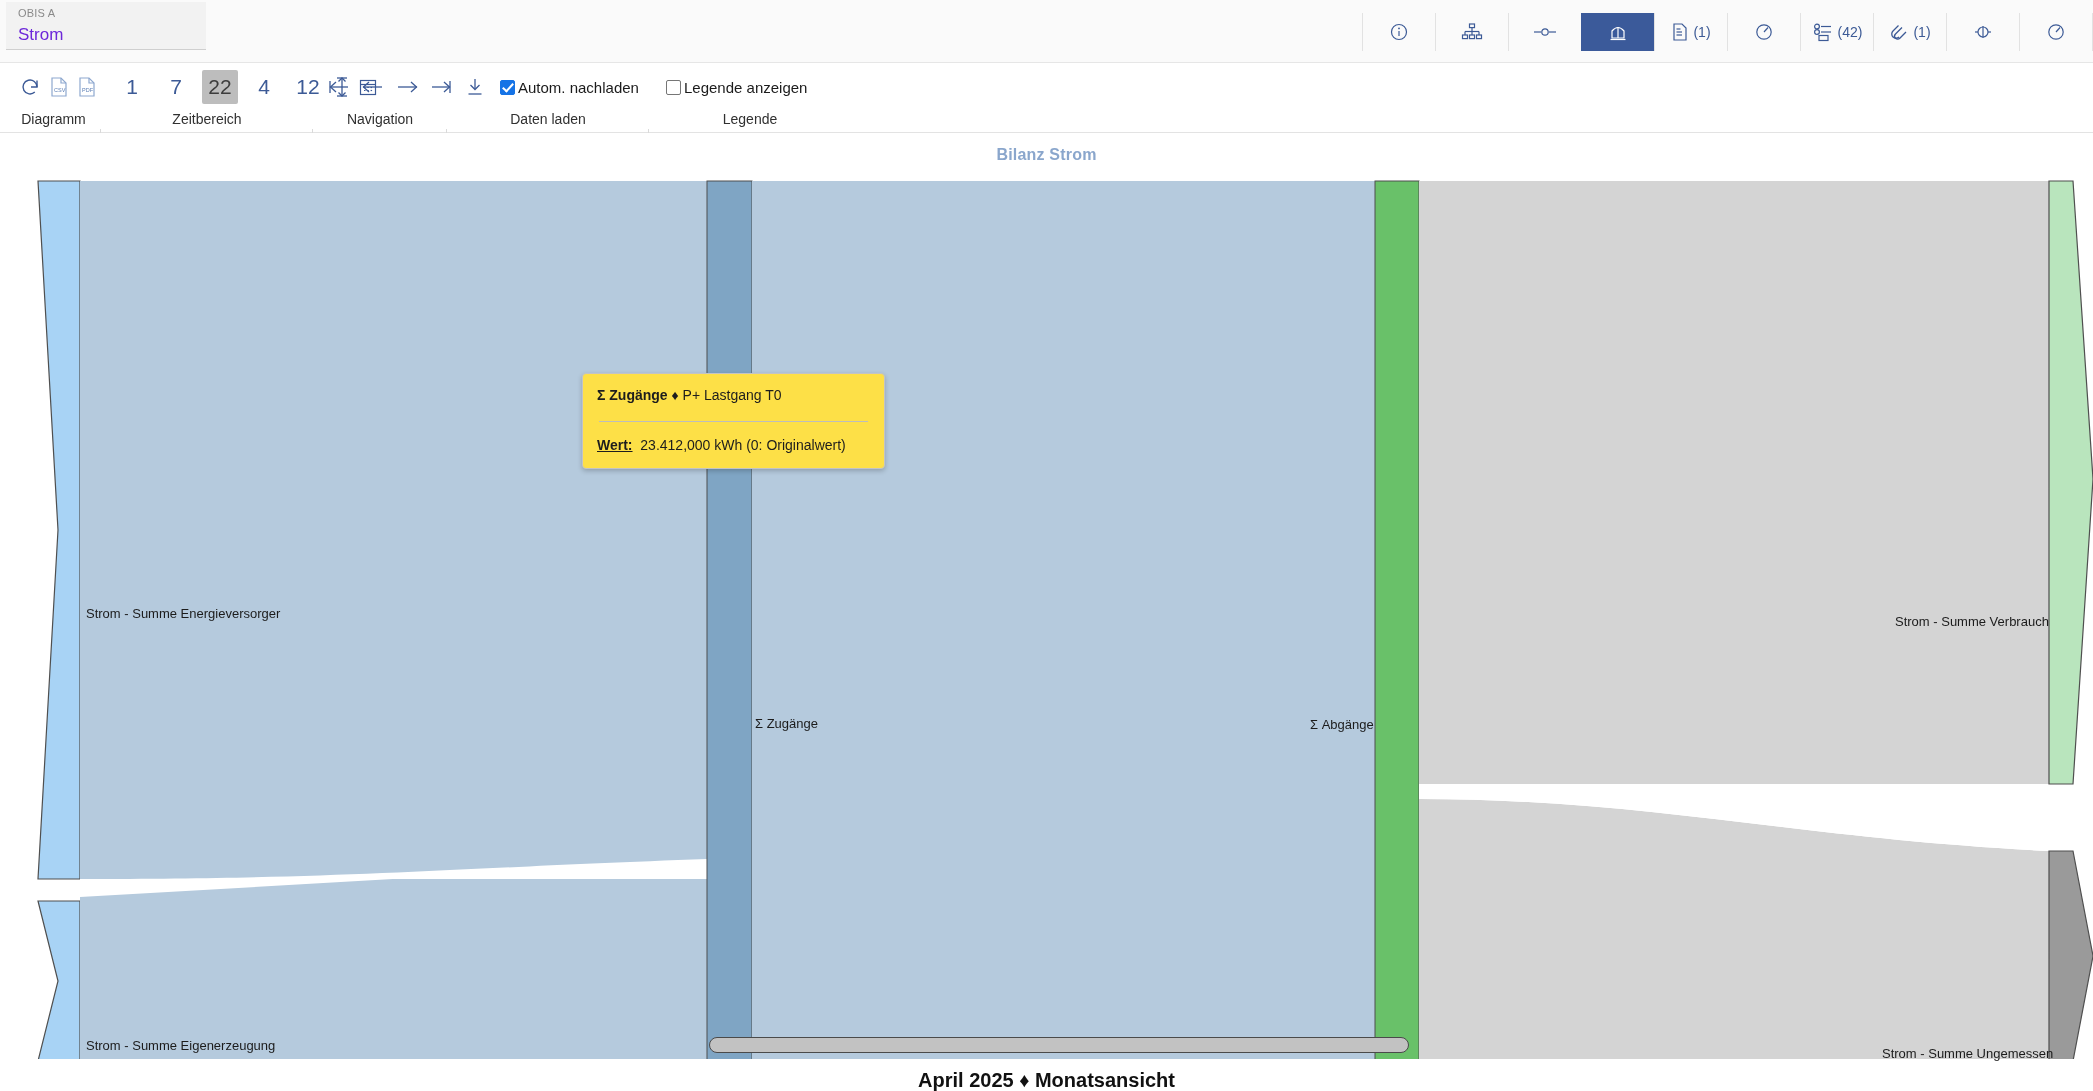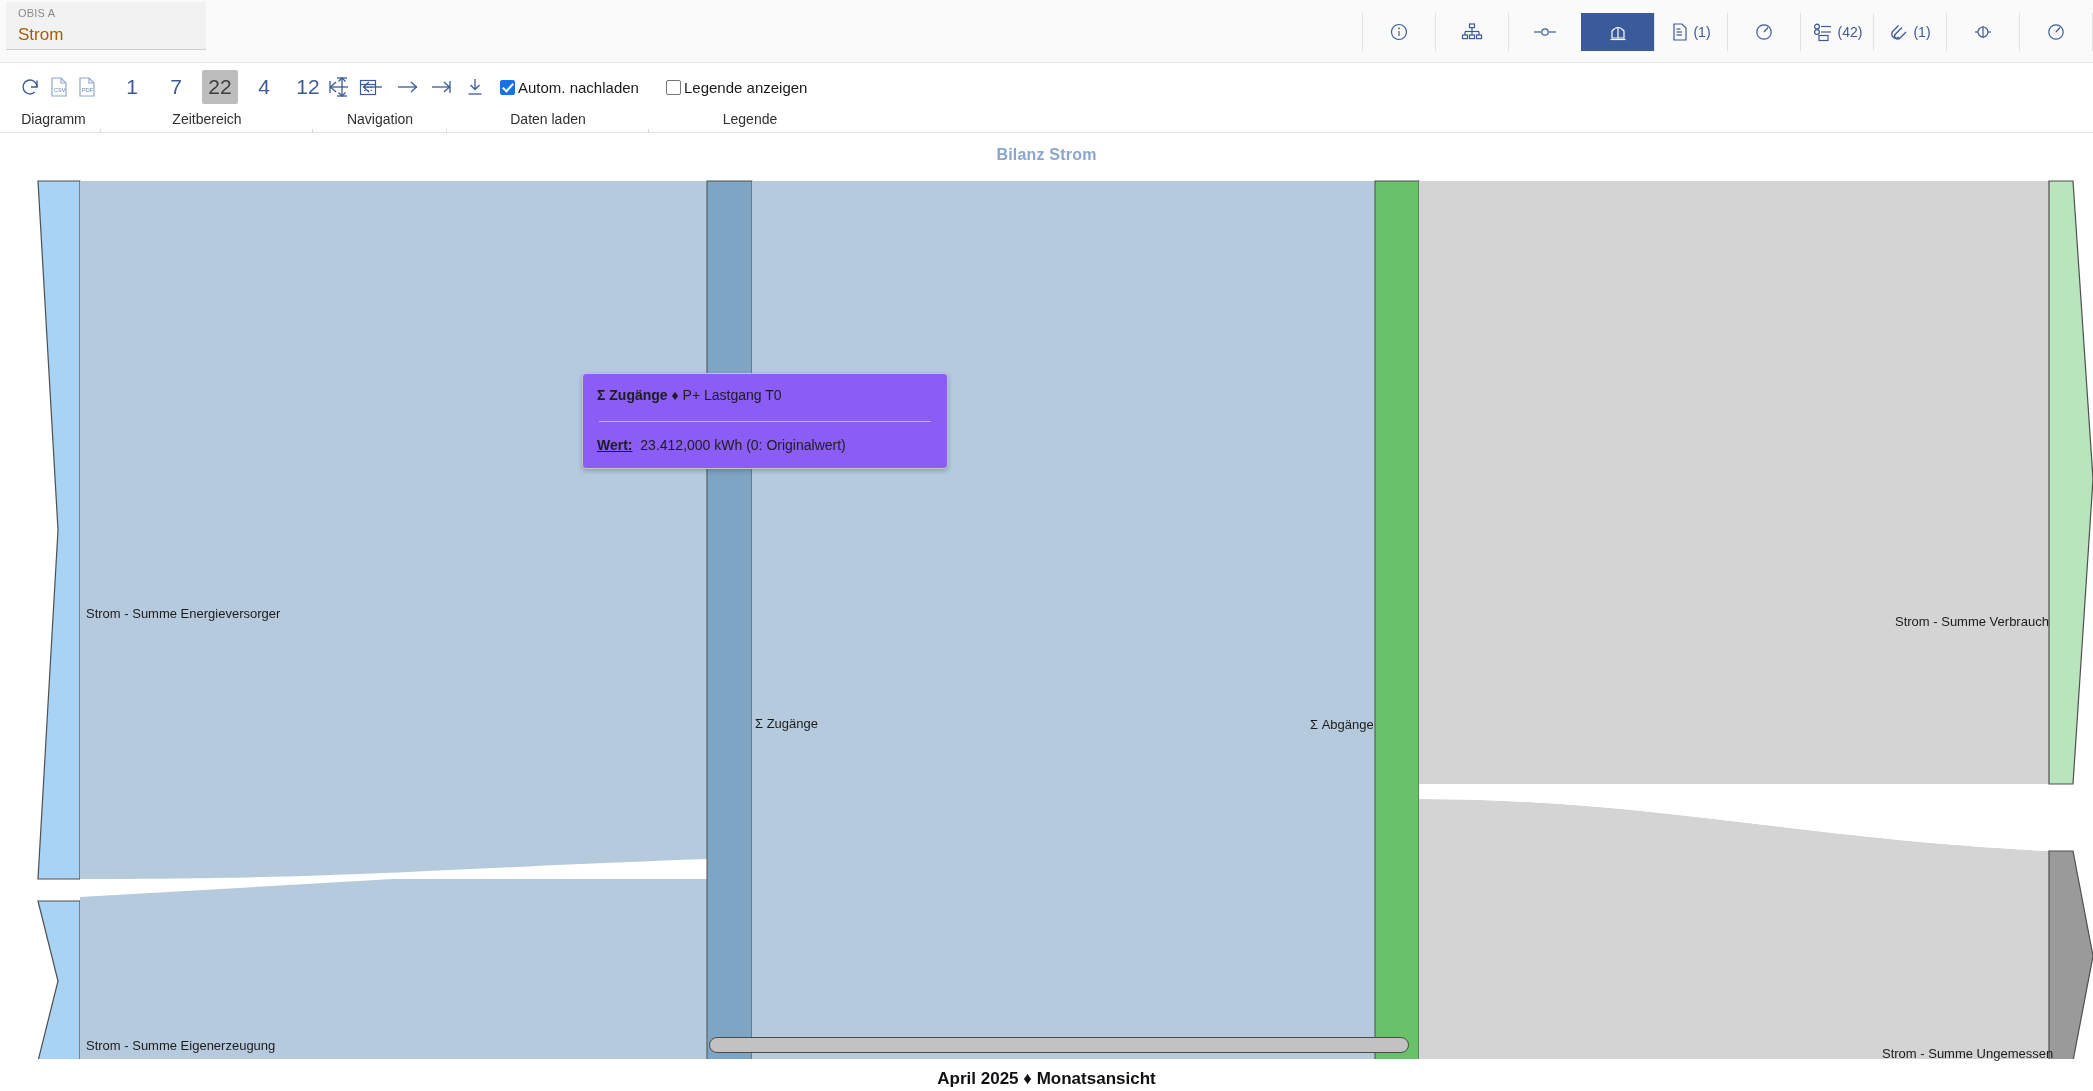--- a/index.html
+++ b/index.html
@@ -24,21 +24,21 @@
     padding:5px 12px 0 12px;
   }
   .field.obisa{left:6px;width:200px;background:#f2f2f2;}
   .field.obis{left:216px;width:200px;background:#f4f4f4;border-bottom:1px solid #4a4a4a;}
   .field-label{
     font-size:11px;color:#8a8a8a;line-height:13px;letter-spacing:.2px;
   }
   .field-value{
     font-size:17px;color:#3a3a3a;line-height:26px;margin-top:2px;
   }
-  .field.obisa .field-value{color:#a16207;}
+  .field.obisa .field-value{color:#6d28d9;}
   .caret{
     position:absolute;right:12px;top:22px;
     width:0;height:0;border-left:6px solid transparent;border-right:6px solid transparent;
     border-top:7px solid #6b6b6b;
   }
   
   .righticons{
     position:absolute;top:13px;right:0px;height:38px;display:flex;align-items:stretch;
   }
   .ricon{
@@ -87,26 +87,26 @@
   .nodelabel{
     position:absolute;font-size:13px;color:#1c1c1c;white-space:nowrap;
   }
   
   .hscroll{
     position:absolute;left:709px;top:1037px;width:700px;height:16px;
     background:#c2c2c2;border:1px solid #4a4a4a;border-radius:8px;box-sizing:border-box;
   }
   .footer-label{
     position:absolute;top:1069px;width:2093px;text-align:center;
-    font-size:17px;font-weight:bold;color:#111;
+    font-size:20px;font-weight:bold;color:#111;
   }
   
   .tooltip{
-    position:absolute;left:582px;top:373px;width:366px;
-    background:#8b5cf6;border:1px solid #c4c4c4;border-radius:4px;
+    position:absolute;left:582px;top:373px;width:303px;
+    background:#fde047;border:1px solid #c4c4c4;border-radius:4px;
     box-shadow:0 2px 5px rgba(0,0,0,.22);
     padding:12px 14px 14px 14px;box-sizing:border-box;
     font-size:14px;color:#1d1d1d;
   }
   .tt-head{font-size:14px;line-height:18px;}
   .tt-head .b{font-weight:bold;}
   .tt-rule{height:1px;background:#bdbdbd;margin:17px 2px 14px 2px;}
   .tt-row{font-size:14px;line-height:18px;}
   .tt-key{text-decoration:underline;font-weight:bold;}
 </style>

